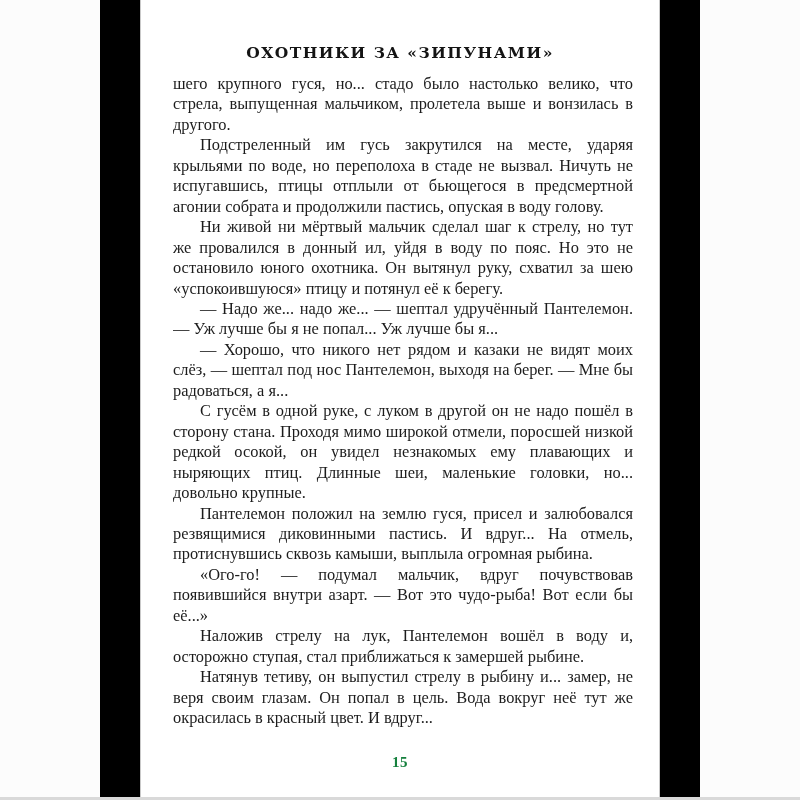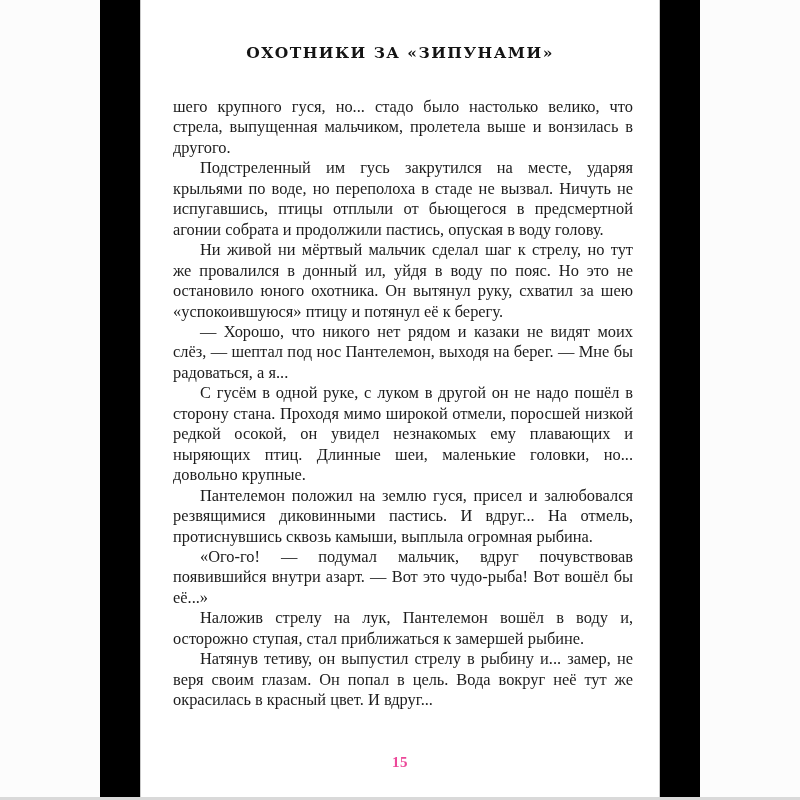--- a/index.html
+++ b/index.html
@@ -38,31 +38,30 @@
   }
   .body-text {
     position: absolute; left: 33px; top: 74px;
     width: 460px; height: 681px;
     overflow: hidden;
     font-size: 16.4px;
     line-height: 20.45px;
     text-align: justify;
     color: #1c1c1c;
     hyphens: auto;
-    margin-top: 23px;
   }
   .para { margin: 0; text-indent: 27px; }
   .para.no-indent { text-indent: 0; }
   .page-number {
     position: absolute; top: 754px; left: 0; width: 100%;
     text-align: center;
     font-size: 15px;
     font-weight: 600;
     letter-spacing: 0.5px;
-    color: #ec4899;
+    color: #15803d;
   }
   .bottom-strip {
     position: absolute; left: 0; bottom: 0;
     width: 100%; height: 3px;
     background: #d9d9d9;
   }
 </style>
 </head>
 <body>
 
@@ -70,24 +69,25 @@
   <div class="band band-left"></div>
   <div class="band band-right"></div>
 
   <div class="page">
     <div class="running-header">ОХОТНИКИ ЗА «ЗИПУНАМИ»</div>
 
     <div class="body-text">
         <p class="para no-indent">шего крупного гуся, но... стадо было настолько велико, что стрела, выпущенная мальчиком, пролетела выше и вонзилась в другого.</p>
         <p class="para">Подстреленный им гусь закрутился на месте, ударяя крыльями по воде, но переполоха в стаде не вызвал. Ничуть не испугавшись, птицы отплыли от бьющегося в предсмертной агонии собрата и продолжили пастись, опуская в воду голову.</p>
         <p class="para">Ни живой ни мёртвый мальчик сделал шаг к стрелу, но тут же провалился в донный ил, уйдя в воду по пояс. Но это не остановило юного охотника. Он вытянул руку, схватил за шею «успокоившуюся» птицу и потянул её к берегу.</p>
+        <p class="para">— Надо же... надо же... — шептал удручённый Пантелемон. — Уж лучше бы я не попал... Уж лучше бы я...</p>
         <p class="para">— Хорошо, что никого нет рядом и казаки не видят моих слёз, — шептал под нос Пантелемон, выходя на берег. — Мне бы радоваться, а я...</p>
         <p class="para">С гусём в одной руке, с луком в другой он не надо пошёл в сторону стана. Проходя мимо широкой отмели, поросшей низкой редкой осокой, он увидел незнакомых ему плавающих и ныряющих птиц. Длинные шеи, маленькие головки, но... довольно крупные.</p>
         <p class="para">Пантелемон положил на землю гуся, присел и залюбовался резвящимися диковинными пастись. И вдруг... На отмель, протиснувшись сквозь камыши, выплыла огромная рыбина.</p>
-        <p class="para">«Ого-го! — подумал мальчик, вдруг почувствовав появившийся внутри азарт. — Вот это чудо-рыба! Вот вошёл бы её...»</p>
+        <p class="para">«Ого-го! — подумал мальчик, вдруг почувствовав появившийся внутри азарт. — Вот это чудо-рыба! Вот если бы её...»</p>
         <p class="para">Наложив стрелу на лук, Пантелемон вошёл в воду и, осторожно ступая, стал приближаться к замершей рыбине.</p>
         <p class="para">Натянув тетиву, он выпустил стрелу в рыбину и... замер, не веря своим глазам. Он попал в цель. Вода вокруг неё тут же окрасилась в красный цвет. И вдруг...</p>
       </div>
 
     <div class="page-number">15</div>
   </div>
 
   <div class="bottom-strip"></div>
 </div>
 

